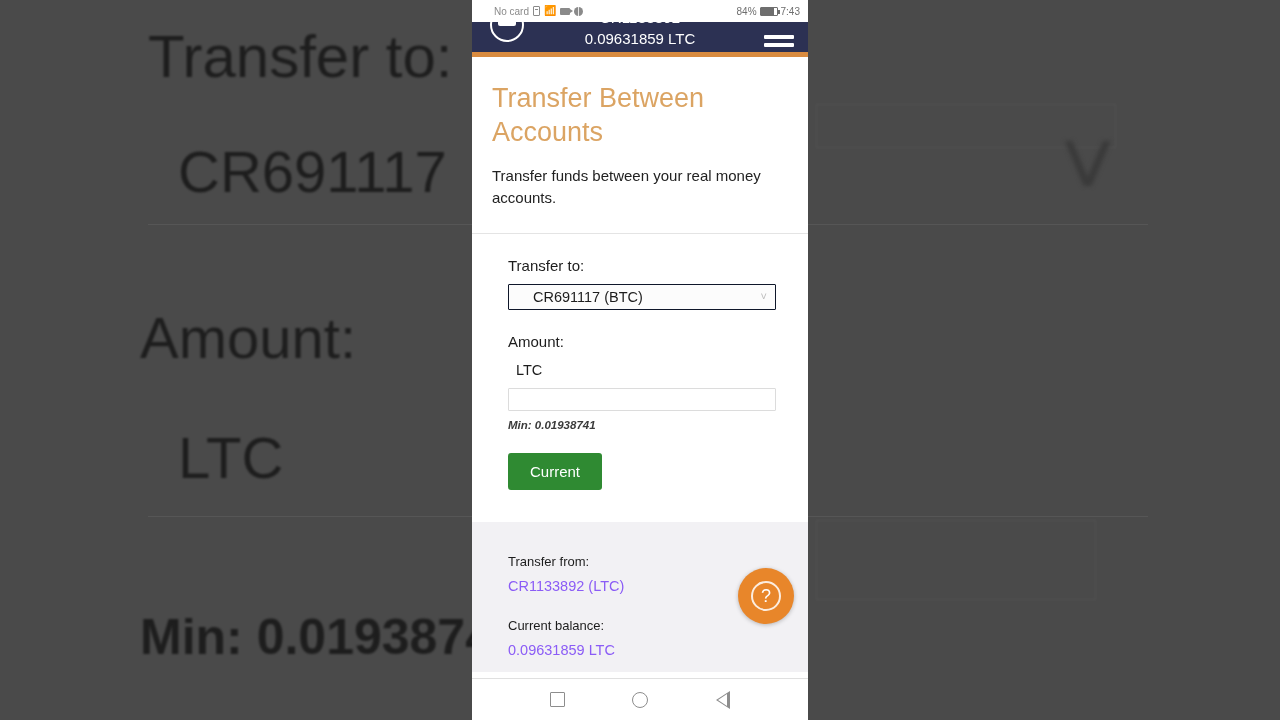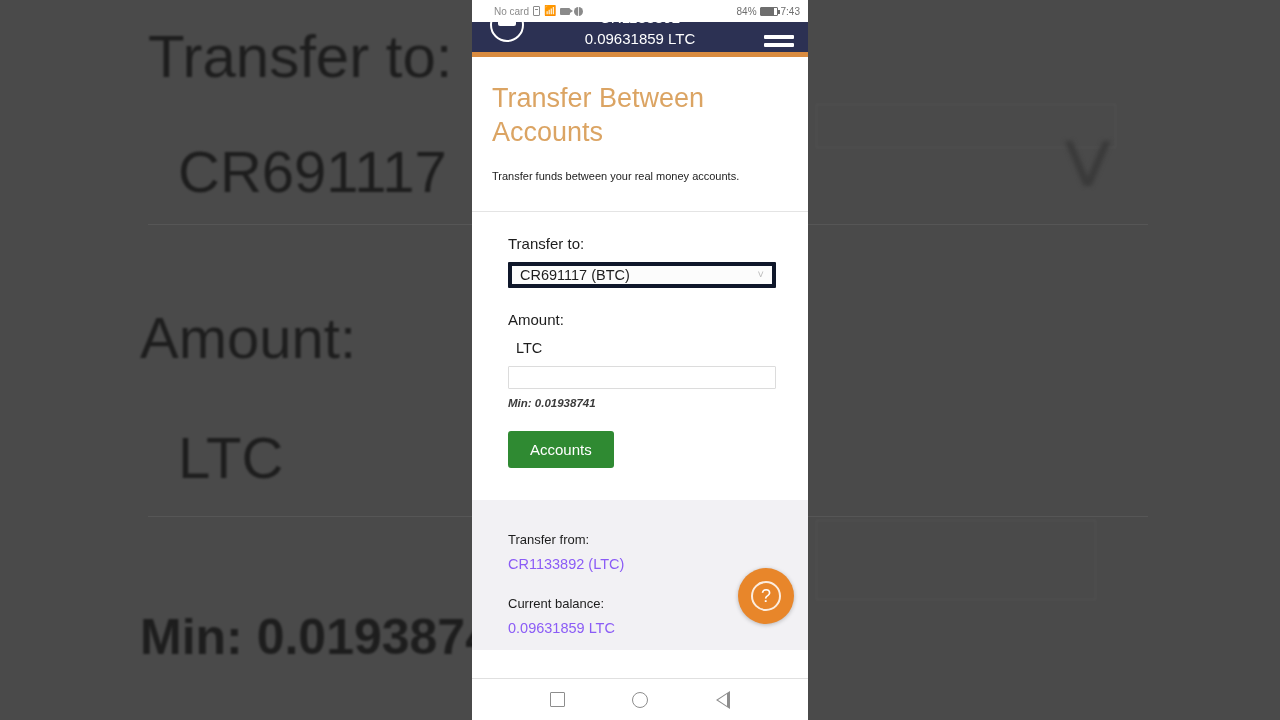--- a/index.html
+++ b/index.html
@@ -184,46 +184,46 @@
     color: #dba463;
     font-size: 27px;
     line-height: 34px;
     font-weight: 400;
     padding: 24px 32px 0 10px;
     margin-left: 0;
   }
   .title-wrap { padding: 0 0 0 10px; }
   .page-desc {
     color: #222222;
-    font-size: 11px;
+    font-size: 15px;
     line-height: 22px;
     padding: 16px 14px 0 10px;
   }
   .divider {
     height: 1px;
     background: #e4e4e4;
     margin: 24px 0 0 0;
   }
 
   
   .form-area { padding: 22px 32px 20px 36px; }
   .field-label {
     font-size: 15px;
     color: #1d1d1d;
     line-height: 20px;
     margin-bottom: 8px;
   }
   .select-box {
     position: relative;
-    border: 4px solid #0f172a;
+    border: 1px solid #0f172a;
     background: #fcfcfc;
     height: 26px;
     display: flex;
     align-items: center;
-    padding: 0 22px 0 8px;
+    padding: 0 22px 0 24px;
     font-size: 14.5px;
     color: #1d1d1d;
     border-radius: 1px;
   }
   .select-box .chev {
     position: absolute; right: 8px; top: 50%;
     transform: translateY(-55%);
     color: #bdbdbd; font-size: 11px;
   }
   .amount-label { margin-top: 22px; }
@@ -405,21 +405,21 @@
       <div class="select-box">
         <span>CR691117 (BTC)</span>
         <span class="chev">˅</span>
       </div>
 
       <div class="field-label amount-label">Amount:</div>
       <div class="currency-tag">LTC</div>
       <input class="amount-input" type="text" placeholder="" style="">
       <div class="min-note">Min: 0.01938741</div>
 
-      <button class="transfer-btn">Accounts</button>
+      <button class="transfer-btn">Current</button>
     </div>
 
     <div class="info-panel">
       <div class="info-label">Transfer from:</div>
       <div class="info-value">CR1133892 (LTC)</div>
       <div class="info-gap"></div>
       <div class="info-label">Current balance:</div>
       <div class="info-value">0.09631859 LTC</div>
     </div>
 

